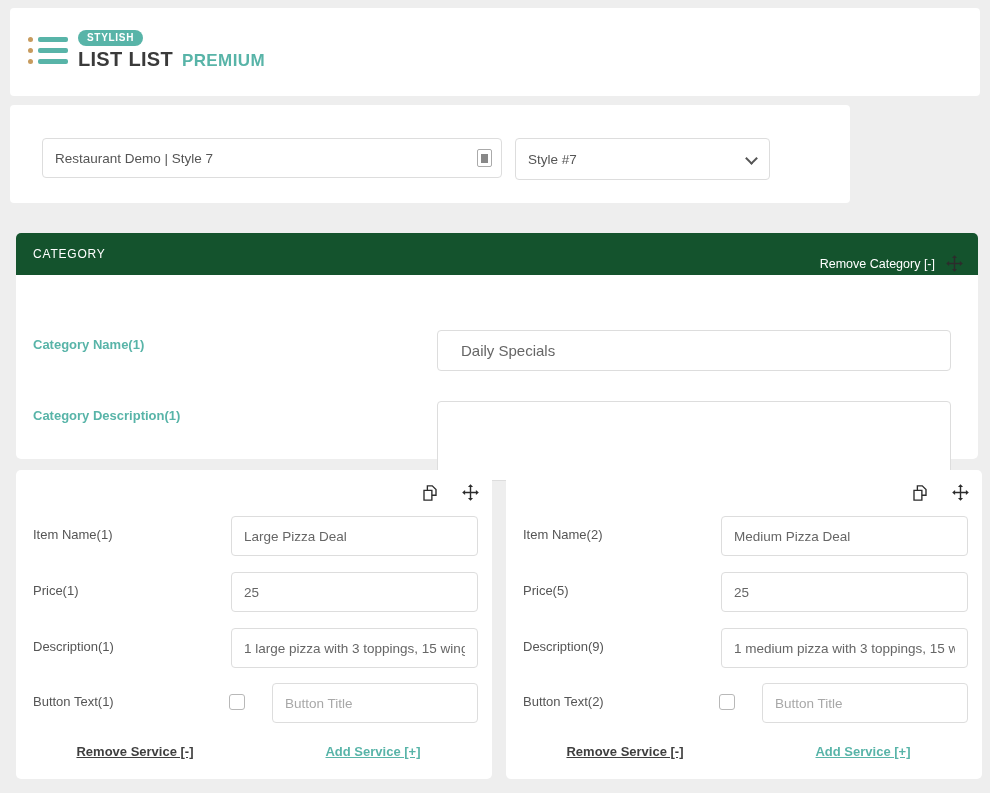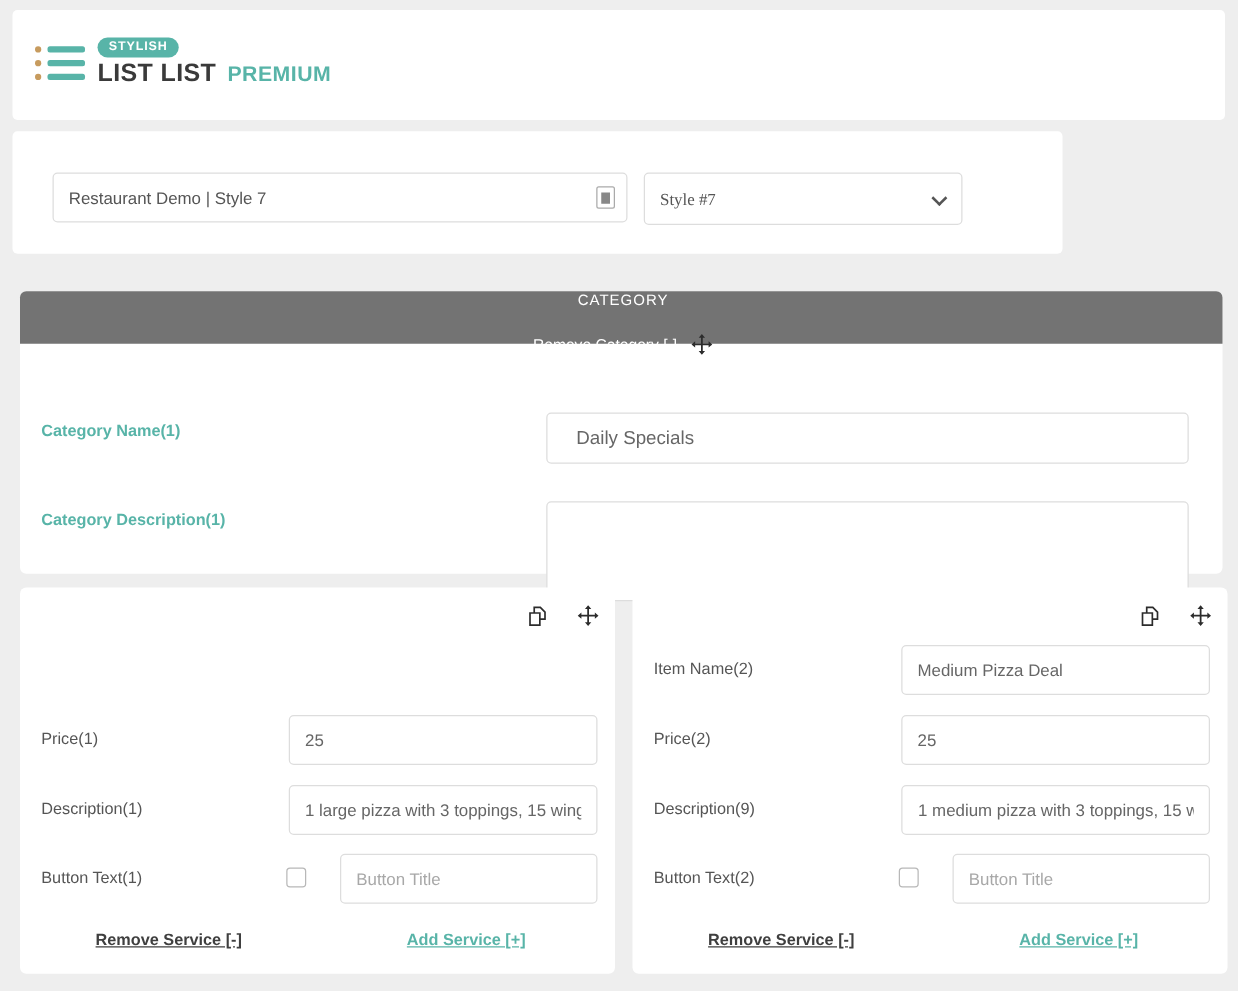--- a/index.html
+++ b/index.html
@@ -59,40 +59,39 @@
     display: flex; align-items: center; justify-content: center;
   }
   .demo-input-icon i {
     display: block; width: 7px; height: 9px; background: #888888;
   }
   .style-select-wrap { position: absolute; left: 505px; top: 33px; width: 255px; }
   .style-select {
     width: 100%; height: 42px; border: 1px solid #dddddd; border-radius: 4px;
     background: #ffffff; color: #555555; font-size: 13.5px;
     padding: 0 30px 0 12px; appearance: none; -webkit-appearance: none;
-    font-family: Liberation Serif, serif; outline: none;
+    font-family: Liberation Sans, sans-serif; outline: none;
   }
   .select-chevron {
     position: absolute; right: 14px; top: 16px; width: 9px; height: 9px;
     border-right: 2px solid #555555; border-bottom: 2px solid #555555;
     transform: rotate(45deg); pointer-events: none;
   }
 
   
   .category-panel {
     position: absolute; left: 16px; top: 233px;
     width: 962px; height: 226px;
     background: #ffffff; border-radius: 5px;
   }
   .category-header {
-    height: 42px; background: #737373;
+    height: 42px; background: #14532d;
     border-top-left-radius: 5px; border-top-right-radius: 5px;
     display: flex; align-items: center; justify-content: space-between;
     padding: 0 14px 0 17px;
-    flex-direction: column;
   }
   .category-header-title {
     color: #ffffff; font-size: 12px; letter-spacing: 0.8px;
   }
   .category-header-right { display: flex; align-items: center; gap: 10px; margin-top: 19px; }
   .remove-category-link {
     color: #ffffff; font-size: 12.5px; text-decoration: none; cursor: pointer;
   }
   .move-icon { display: inline-block; width: 19px; height: 19px; }
 
@@ -249,20 +248,24 @@
           <path d="M4 8.5 H14.5 V21.5 H4 Z" fill="#ffffff"></path>
         </svg>
       </span>
       <span class="move-icon">
         <svg viewBox="0 0 24 24" width="19" height="19" fill="#2c2c2c">
           <path d="M12 1.5 L15.2 5.2 H12.9 V11.1 H18.8 V8.8 L22.5 12 L18.8 15.2 V12.9 H12.9 V18.8 H15.2 L12 22.5 L8.8 18.8 H11.1 V12.9 H5.2 V15.2 L1.5 12 L5.2 8.8 V11.1 H11.1 V5.2 H8.8 Z"></path>
         </svg>
       </span>
     </div>
 
+    <div class="svc-row row-name">
+      <span class="svc-label">Item Name(1)</span>
+      <input class="svc-input" type="text" value="Large Pizza Deal" style="">
+    </div>
 
     <div class="svc-row row-price">
       <span class="svc-label">Price(1)</span>
       <input class="svc-input" type="text" value="25" style="">
     </div>
 
     <div class="svc-row row-desc">
       <span class="svc-label">Description(1)</span>
       <input class="svc-input" type="text" value="1 large pizza with 3 toppings, 15 wings, 2 liter pop" style="">
     </div>
@@ -293,21 +296,21 @@
         </svg>
       </span>
     </div>
 
     <div class="svc-row row-name">
       <span class="svc-label">Item Name(2)</span>
       <input class="svc-input" type="text" value="Medium Pizza Deal" style="">
     </div>
 
     <div class="svc-row row-price">
-      <span class="svc-label">Price(2)</span>
+      <span class="svc-label">Price(5)</span>
       <input class="svc-input" type="text" value="25" style="">
     </div>
 
     <div class="svc-row row-desc">
       <span class="svc-label">Description(9)</span>
       <input class="svc-input" type="text" value="1 medium pizza with 3 toppings, 15 wings, 2 liter pop" style="">
     </div>
 
     <div class="svc-row row-btn">
       <span class="svc-label">Button Text(2)</span>

